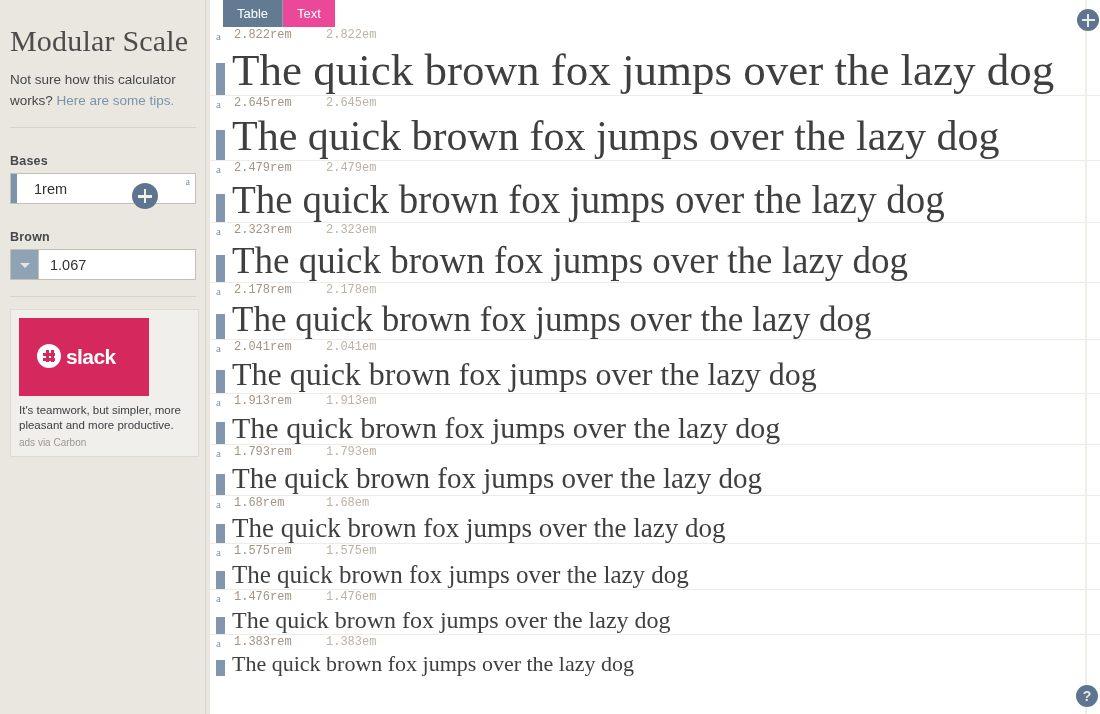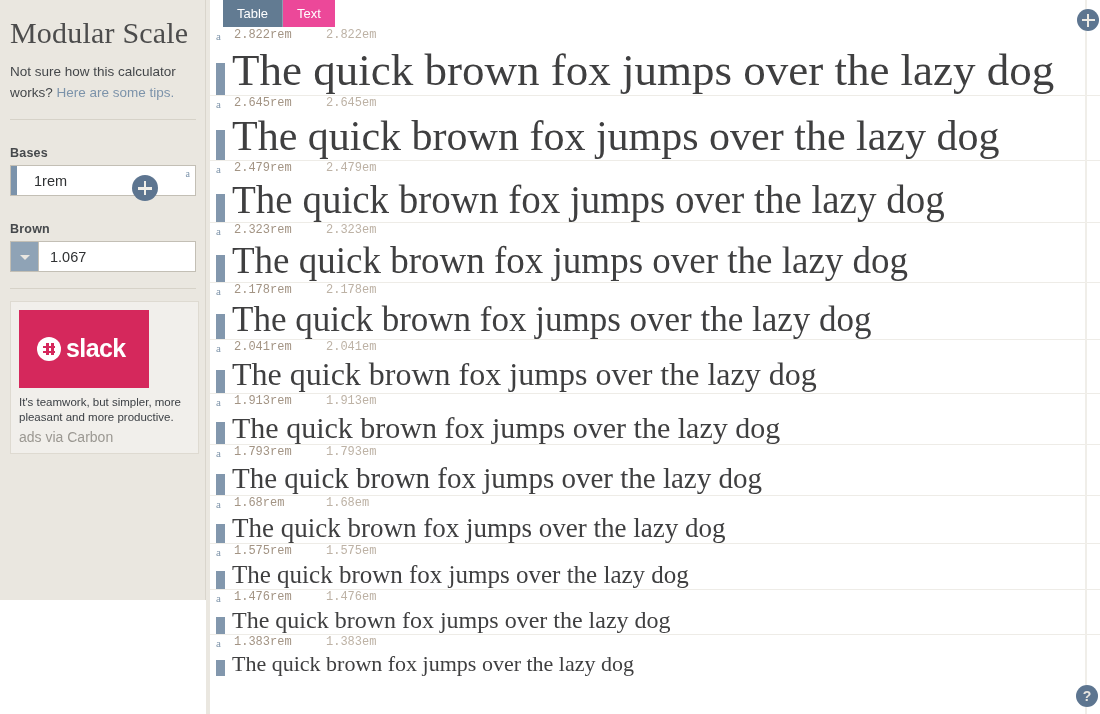--- a/index.html
+++ b/index.html
@@ -17,24 +17,24 @@
     height: 714px;
     overflow: hidden;
     background: #ffffff;
   }
 
   
   #sidebar {
     position: absolute;
     left: 0; top: 0;
     width: 206px;
-    height: 600px;
+    height: 714px;
     background: #eae7e0;
     box-sizing: border-box;
-    padding: 0 10px;
+    padding: 8px 10px;
     overflow: hidden;
   }
   .sidebar-edge {
     position: absolute;
     right: 0; top: 0;
     width: 1px; height: 714px;
     background: #d9d5cc;
   }
   #app-title {
     margin: 0;
@@ -237,34 +237,34 @@
     width: 12px; height: 2.6px;
     box-shadow: 0 5px 0 0 #d5285c;
   }
   .slack-mark::after {
     left: 9px; top: 6px;
     width: 2.6px; height: 12px;
     box-shadow: 5px 0 0 0 #d5285c;
   }
   .slack-word {
     color: #ffffff;
-    font-size: 25px;
+    font-size: 21px;
     font-weight: bold;
     letter-spacing: -0.6px;
     line-height: 1;
   }
   .ad-text {
     margin-top: 7px;
     font-size: 11.5px;
     line-height: 14.5px;
     color: #3c4045;
   }
   .ad-via {
     margin-top: 5px;
-    font-size: 14px;
+    font-size: 10px;
     color: #9b9892;
   }
 
   
   #main {
     position: absolute;
     left: 206px; top: 0;
     width: 894px;
     height: 714px;
     background: #ffffff;

